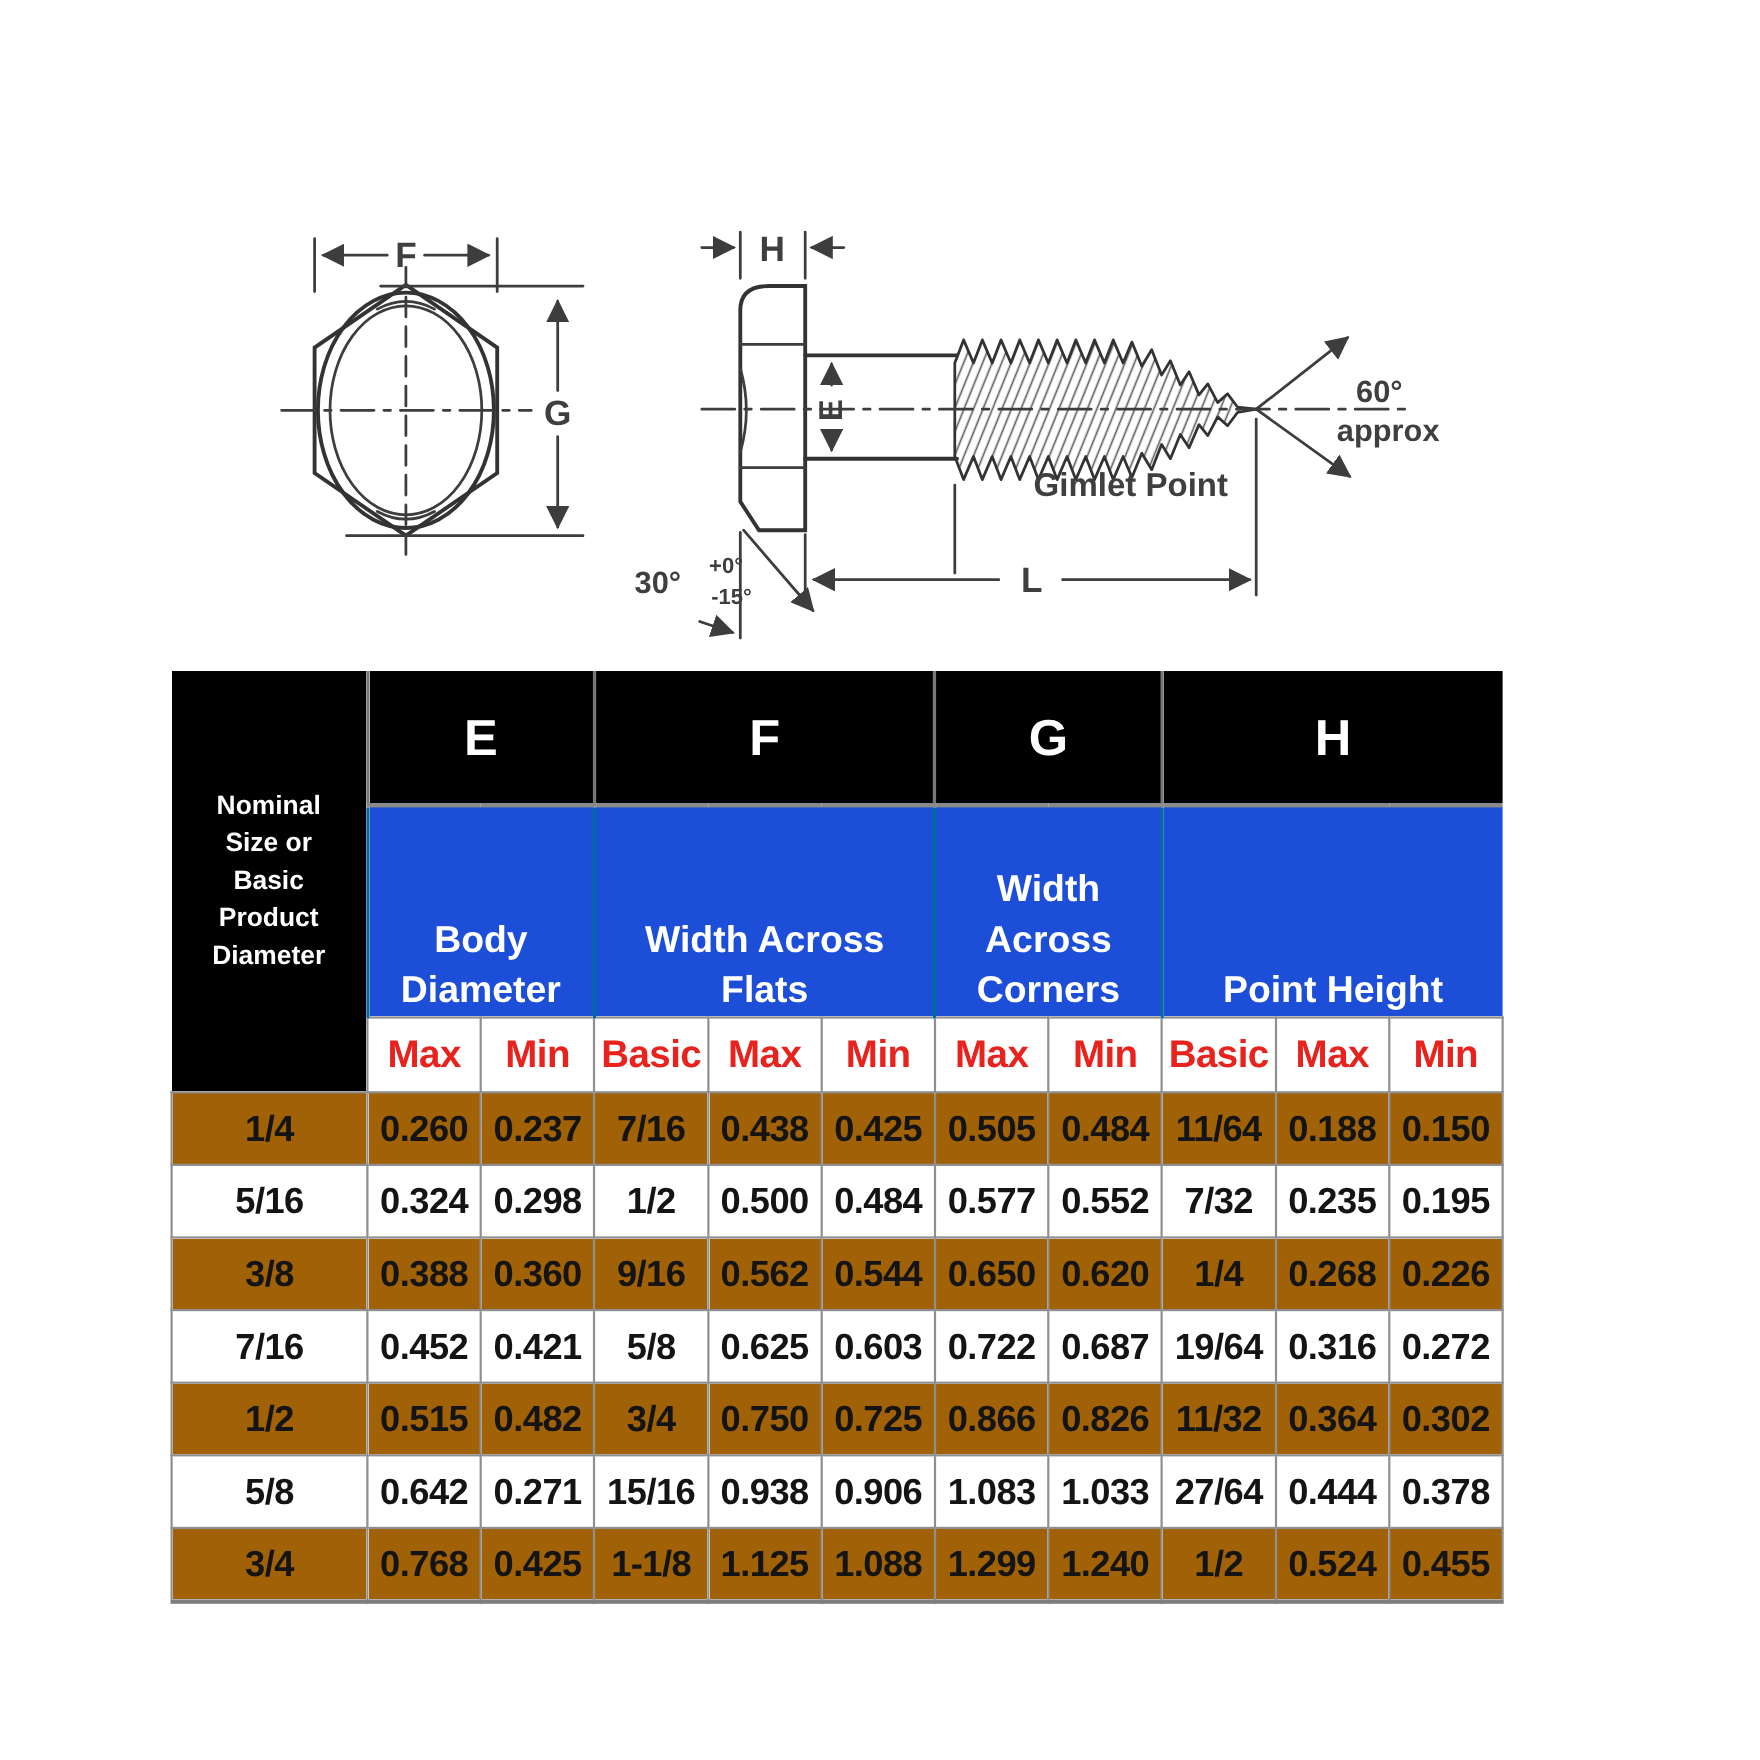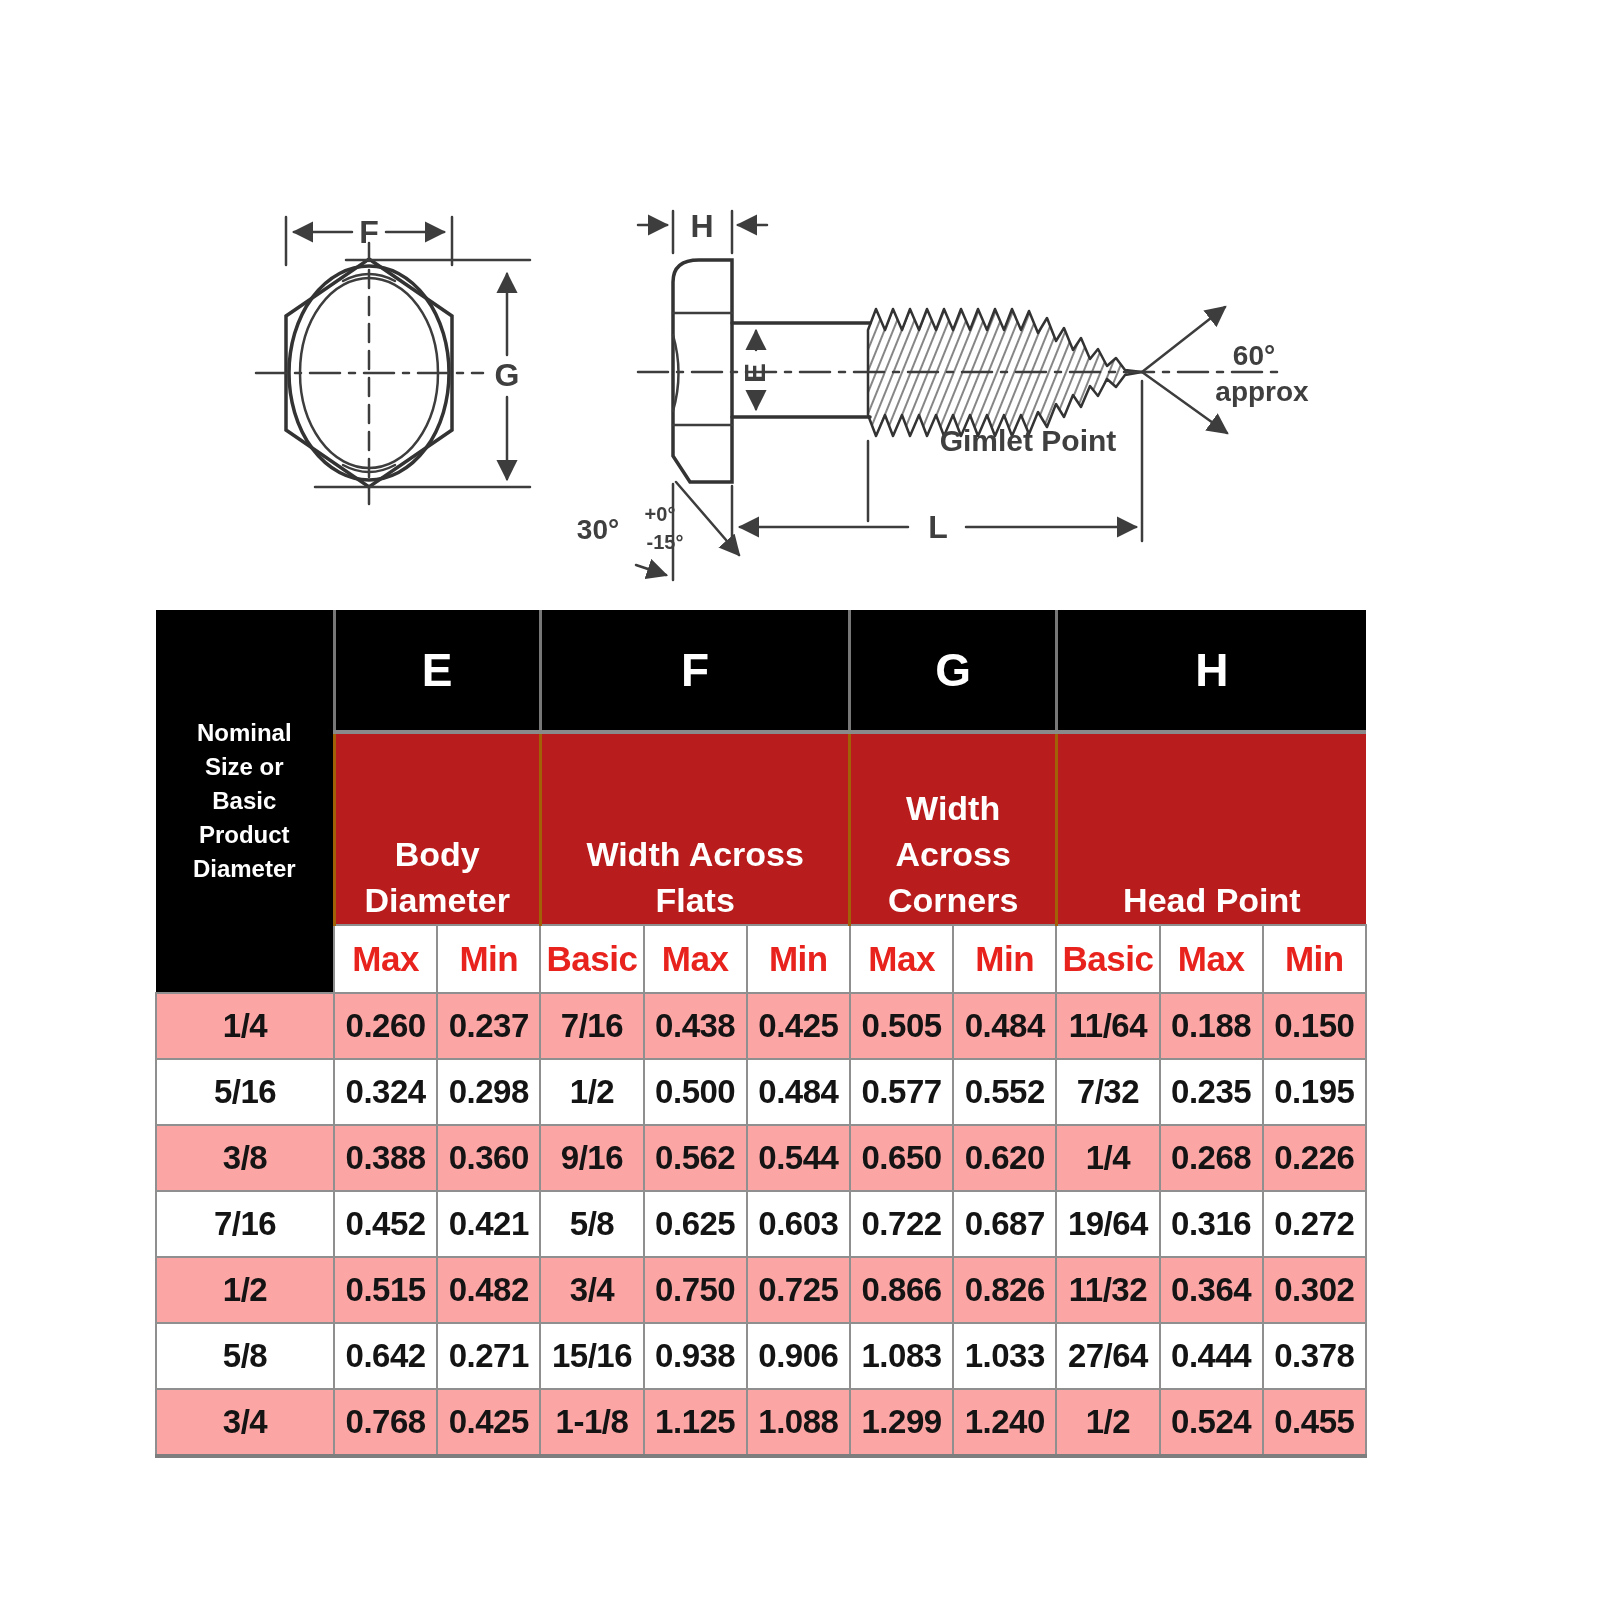--- a/index.html
+++ b/index.html
@@ -11,28 +11,28 @@
   .dtext{fill:#3f3f3f;font-weight:700;font-family:"Liberation Sans",sans-serif;}
 
   table.spec{position:absolute;left:155px;top:610px;width:1210px;
              border-collapse:collapse;table-layout:fixed;
              border-bottom:4px solid #7e7e7e;}
   table.spec th,table.spec td{padding:0;text-align:center;overflow:hidden;}
   .hrow1 th{height:120px;background:#000;color:#fff;font-size:46px;font-weight:700;
             border-left:3px solid #777;border-bottom:4px solid #8a8a8a;}
   th.corner{background:#000;color:#fff;font-size:24px;font-weight:700;line-height:1.42;
             white-space:pre-line;border-left:none;border-bottom:none;vertical-align:middle;}
-  .hrow2 th{height:190px;background:#b91c1c;color:#fff;font-size:34px;font-weight:700;
+  .hrow2 th{height:190px;background:#1d4ed8;color:#fff;font-size:34px;font-weight:700;
             vertical-align:bottom;padding-bottom:12px;line-height:1.35;
-            white-space:pre-line;border-left:3px solid #a16207;}
+            white-space:pre-line;border-left:3px solid #0369a1;}
   .subhead td{height:66px;background:#fff;color:#e8231e;font-size:35px;font-weight:700;
               border:2px solid #8f8f8f;letter-spacing:-0.5px;}
   .data td{height:64px;font-size:33px;font-weight:700;color:#141414;
            border:2px solid #8f8f8f;letter-spacing:-0.5px;background:#fff;}
-  tr.alt td{background:#fca5a5;}
+  tr.alt td{background:#a16207;}
 </style>
 </head>
 <body>
 
 <div class="sheet">
 
   <svg class="drawing" width="1200" height="415" viewBox="0 0 1200 415">
     <defs>
       <marker id="arr" viewBox="0 0 10 10" refX="9" refY="5" markerWidth="8.5" markerHeight="8.5" orient="auto-start-reverse">
         <path d="M0,0 L10,5 L0,10 z" fill="#3d3d3d"></path>
@@ -125,21 +125,21 @@
       <th colspan="2">G</th>
       <th colspan="3">H</th>
     </tr>
     <tr class="hrow2">
       <th colspan="2">Body
 Diameter</th>
       <th colspan="3">Width Across
 Flats</th>
       <th colspan="2">Width Across
 Corners</th>
-      <th colspan="3">Head Point</th>
+      <th colspan="3">Point Height</th>
     </tr>
     <tr class="subhead">
       <td>Max</td>
       <td>Min</td>
       <td>Basic</td>
       <td>Max</td>
       <td>Min</td>
       <td>Max</td>
       <td>Min</td>
       <td>Basic</td>

